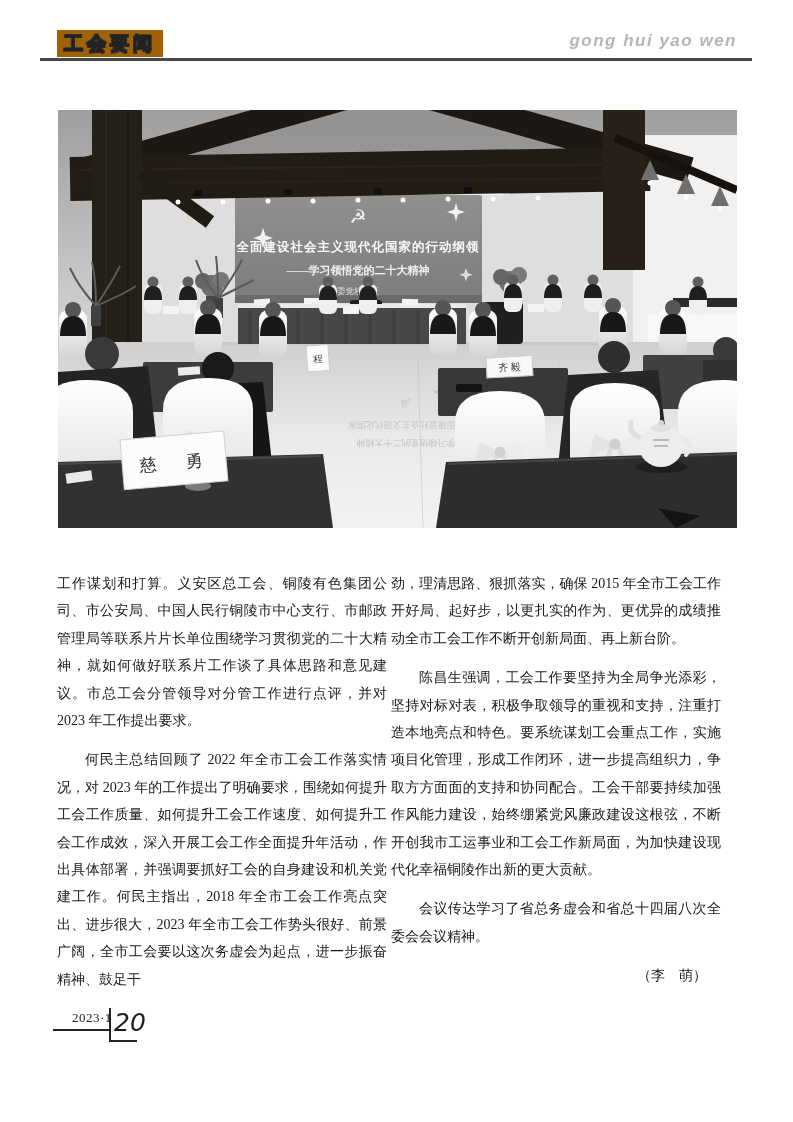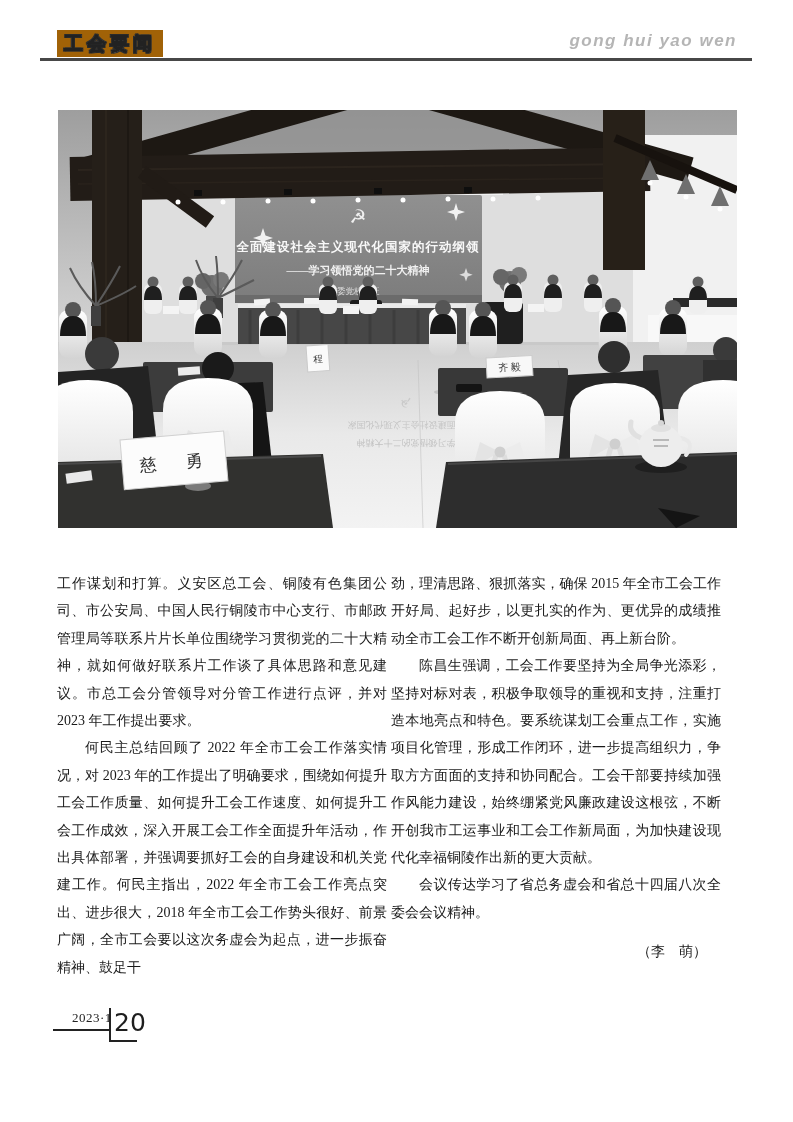--- a/index.html
+++ b/index.html
@@ -16,28 +16,28 @@
         font-style:italic;font-weight:bold;font-size:17px;color:#b5b5b5;letter-spacing:1.5px;}
   .header-rule{position:absolute;left:40px;top:58px;width:712px;height:3px;background:#474747;}
 
   
   .photo{position:absolute;left:58px;top:110px;width:679px;height:418px;margin:0;overflow:hidden;background:#cfcfcf;}
 
   
   .columns{position:absolute;left:57px;top:570px;width:680px;display:flex;gap:4px;}
   .col{width:330px;font-size:14px;line-height:27.4px;text-align:justify;color:#191919;}
   .col p{margin:0;}
-  .col p.indent{text-indent:2em;}
+  .col p.indent{text-indent:2em;margin-top:12px;}
   .byline{text-align:right;padding-right:14px;margin-top:12px !important;}
 
   
   .issue{position:absolute;left:72px;top:1010px;font-size:13px;color:#222;letter-spacing:0.5px;}
   .issue-line{position:absolute;left:53px;top:1029px;width:57px;height:2px;background:#222;}
   .v-line{position:absolute;left:109px;top:1008px;width:2px;height:32px;background:#222;}
-  .page-num{position:absolute;left:114px;top:1008px;font-size:25px;font-family:"DejaVu Sans","Liberation Sans",sans-serif;color:#1e1e1e;}
+  .page-num{position:absolute;left:114px;top:1008px;font-size:25px;font-family:"DejaVu Sans","Liberation Sans",sans-serif;color:#1e1e1e;font-style:italic;}
   .num-line{position:absolute;left:109px;top:1040px;width:28px;height:2px;background:#222;}
 </style>
 </head>
 <body>
 
 <div class="page">
 
   <div class="header-badge">
     <span class="badge-text">工会要闻</span>
   </div>
@@ -301,21 +301,21 @@
           <circle cx="0" cy="-17" r="3" fill="#d6d6d6"></circle>
           <path d="M-8,0 L8,0 M-7,6 L7,6" stroke="#a8a8a8" stroke-width="1.5"></path>
         </g>
       </g>
     </svg>
   </figure>
 
   <main class="columns">
     <div class="col">
       <p>工作谋划和打算。义安区总工会、铜陵有色集团公司、市公安局、中国人民行铜陵市中心支行、市邮政管理局等联系片片长单位围绕学习贯彻党的二十大精神，就如何做好联系片工作谈了具体思路和意见建议。市总工会分管领导对分管工作进行点评，并对 2023 年工作提出要求。</p>
-      <p class="indent">何民主总结回顾了 2022 年全市工会工作落实情况，对 2023 年的工作提出了明确要求，围绕如何提升工会工作质量、如何提升工会工作速度、如何提升工会工作成效，深入开展工会工作全面提升年活动，作出具体部署，并强调要抓好工会的自身建设和机关党建工作。何民主指出，2022 年全市工会工作亮点突出、进步很大，2018 年全市工会工作势头很好、前景广阔，全市工会要以这次务虚会为起点，进一步振奋精神、鼓足干</p>
+      <p class="indent">何民主总结回顾了 2022 年全市工会工作落实情况，对 2023 年的工作提出了明确要求，围绕如何提升工会工作质量、如何提升工会工作速度、如何提升工会工作成效，深入开展工会工作全面提升年活动，作出具体部署，并强调要抓好工会的自身建设和机关党建工作。何民主指出，2018 年全市工会工作亮点突出、进步很大，2023 年全市工会工作势头很好、前景广阔，全市工会要以这次务虚会为起点，进一步振奋精神、鼓足干</p>
     </div>
     <div class="col">
       <p>劲，理清思路、狠抓落实，确保 2015 年全市工会工作开好局、起好步，以更扎实的作为、更优异的成绩推动全市工会工作不断开创新局面、再上新台阶。</p>
       <p class="indent">陈昌生强调，工会工作要坚持为全局争光添彩，坚持对标对表，积极争取领导的重视和支持，注重打造本地亮点和特色。要系统谋划工会重点工作，实施项目化管理，形成工作闭环，进一步提高组织力，争取方方面面的支持和协同配合。工会干部要持续加强作风能力建设，始终绷紧党风廉政建设这根弦，不断开创我市工运事业和工会工作新局面，为加快建设现代化幸福铜陵作出新的更大贡献。</p>
       <p class="indent">会议传达学习了省总务虚会和省总十四届八次全委会会议精神。</p>
       <p class="byline">（李　萌）</p>
     </div>
   </main>
 
   <span class="issue">2023·1</span>

